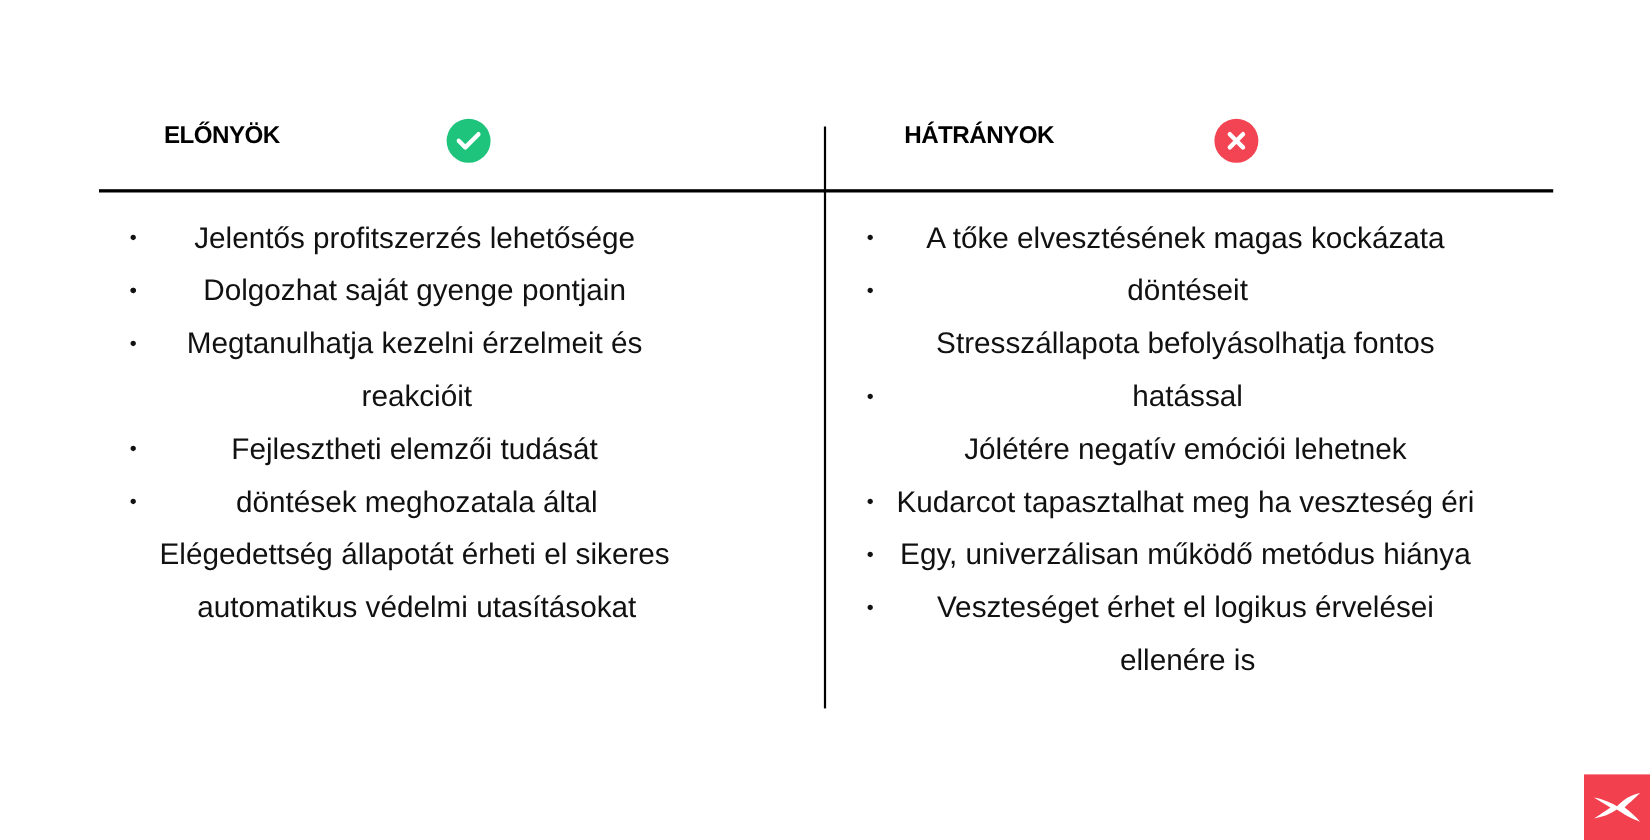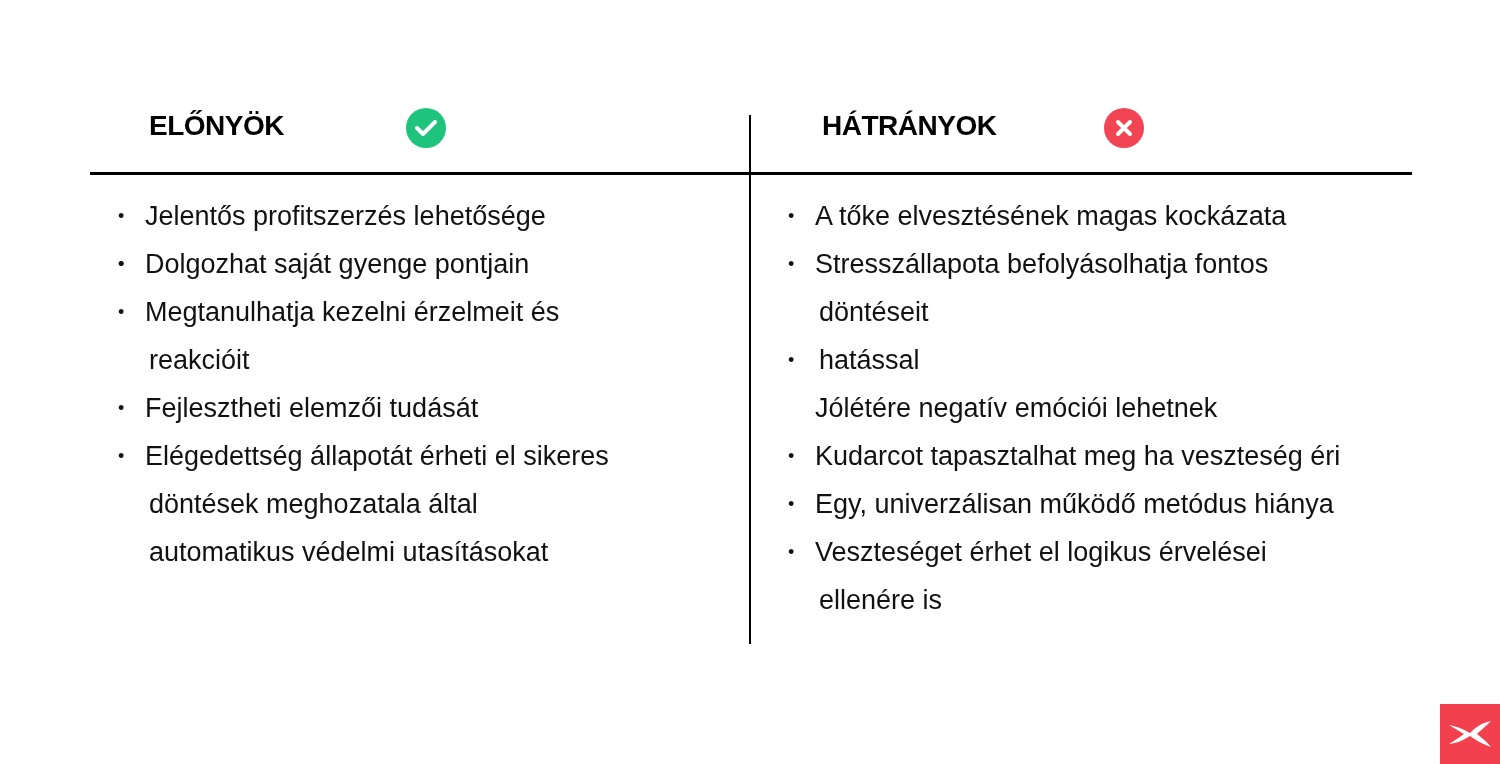--- a/index.html
+++ b/index.html
@@ -4,21 +4,21 @@
   <style>
     html, body { margin: 0; padding: 0; }
     body {
       width: 1500px; height: 764px; background: #ffffff;
       position: relative; overflow: hidden;
       font-family: "Liberation Sans", "DejaVu Sans", sans-serif;
       color: #111111;
     }
     .heading {
       position: absolute; top: 110px;
-      font-size: 28px; font-weight: bold; letter-spacing: -0.5px;
+      font-size: 22px; font-weight: bold; letter-spacing: -0.5px;
       color: #000000;
       font-family: "Liberation Sans", sans-serif;
     }
     .heading.left { left: 149px; }
     .heading.right { left: 822px; }
     .status-icon {
       position: absolute; top: 108px; width: 40px; height: 40px;
       border-radius: 50%;
       display: flex; align-items: center; justify-content: center;
     }
@@ -36,21 +36,21 @@
       position: absolute; top: 192px; margin: 0; padding: 0; list-style: none;
       font-size: 27px; line-height: 48px; color: #111111;
       font-family: "Liberation Sans", sans-serif;
     }
     .list.left { left: 118px; }
     .list.right { left: 788px; }
     .list li { position: relative; padding-left: 27px; }
     .list li .bullet {
       position: absolute; left: 0; top: 0; font-size: 18px; line-height: 48px;
     }
-    .list li .line { display: block; white-space: nowrap; }
+    .list li .line { display: block; white-space: nowrap; text-align: center; }
     .list li .line.cont { padding-left: 4px; }
     .logo {
       position: absolute; left: 1440px; top: 704px; width: 60px; height: 60px;
       background: #f2404f;
       display: flex; align-items: center; justify-content: center;
     }
   </style>
 </head>
 <body>
 
@@ -87,35 +87,35 @@
       <span class="bullet">•</span>
       <span class="line">Megtanulhatja kezelni érzelmeit és</span>
       <span class="line cont">reakcióit</span>
     </li>
   <li>
       <span class="bullet">•</span>
       <span class="line">Fejlesztheti elemzői tudását</span>
     </li>
   <li>
       <span class="bullet">•</span>
+      <span class="line cont">döntések meghozatala által</span>
       <span class="line">Elégedettség állapotát érheti el sikeres</span>
-      <span class="line cont">döntések meghozatala által</span>
       <span class="line cont">automatikus védelmi utasításokat</span>
     </li>
 </ul>
 
 <ul class="list right">
   <li>
       <span class="bullet">•</span>
       <span class="line">A tőke elvesztésének magas kockázata</span>
     </li>
   <li>
       <span class="bullet">•</span>
+      <span class="line cont">döntéseit</span>
       <span class="line">Stresszállapota befolyásolhatja fontos</span>
-      <span class="line cont">döntéseit</span>
     </li>
   <li>
       <span class="bullet">•</span>
       <span class="line cont">hatással</span>
       <span class="line">Jólétére negatív emóciói lehetnek</span>
     </li>
   <li>
       <span class="bullet">•</span>
       <span class="line">Kudarcot tapasztalhat meg ha veszteség éri</span>
     </li>

